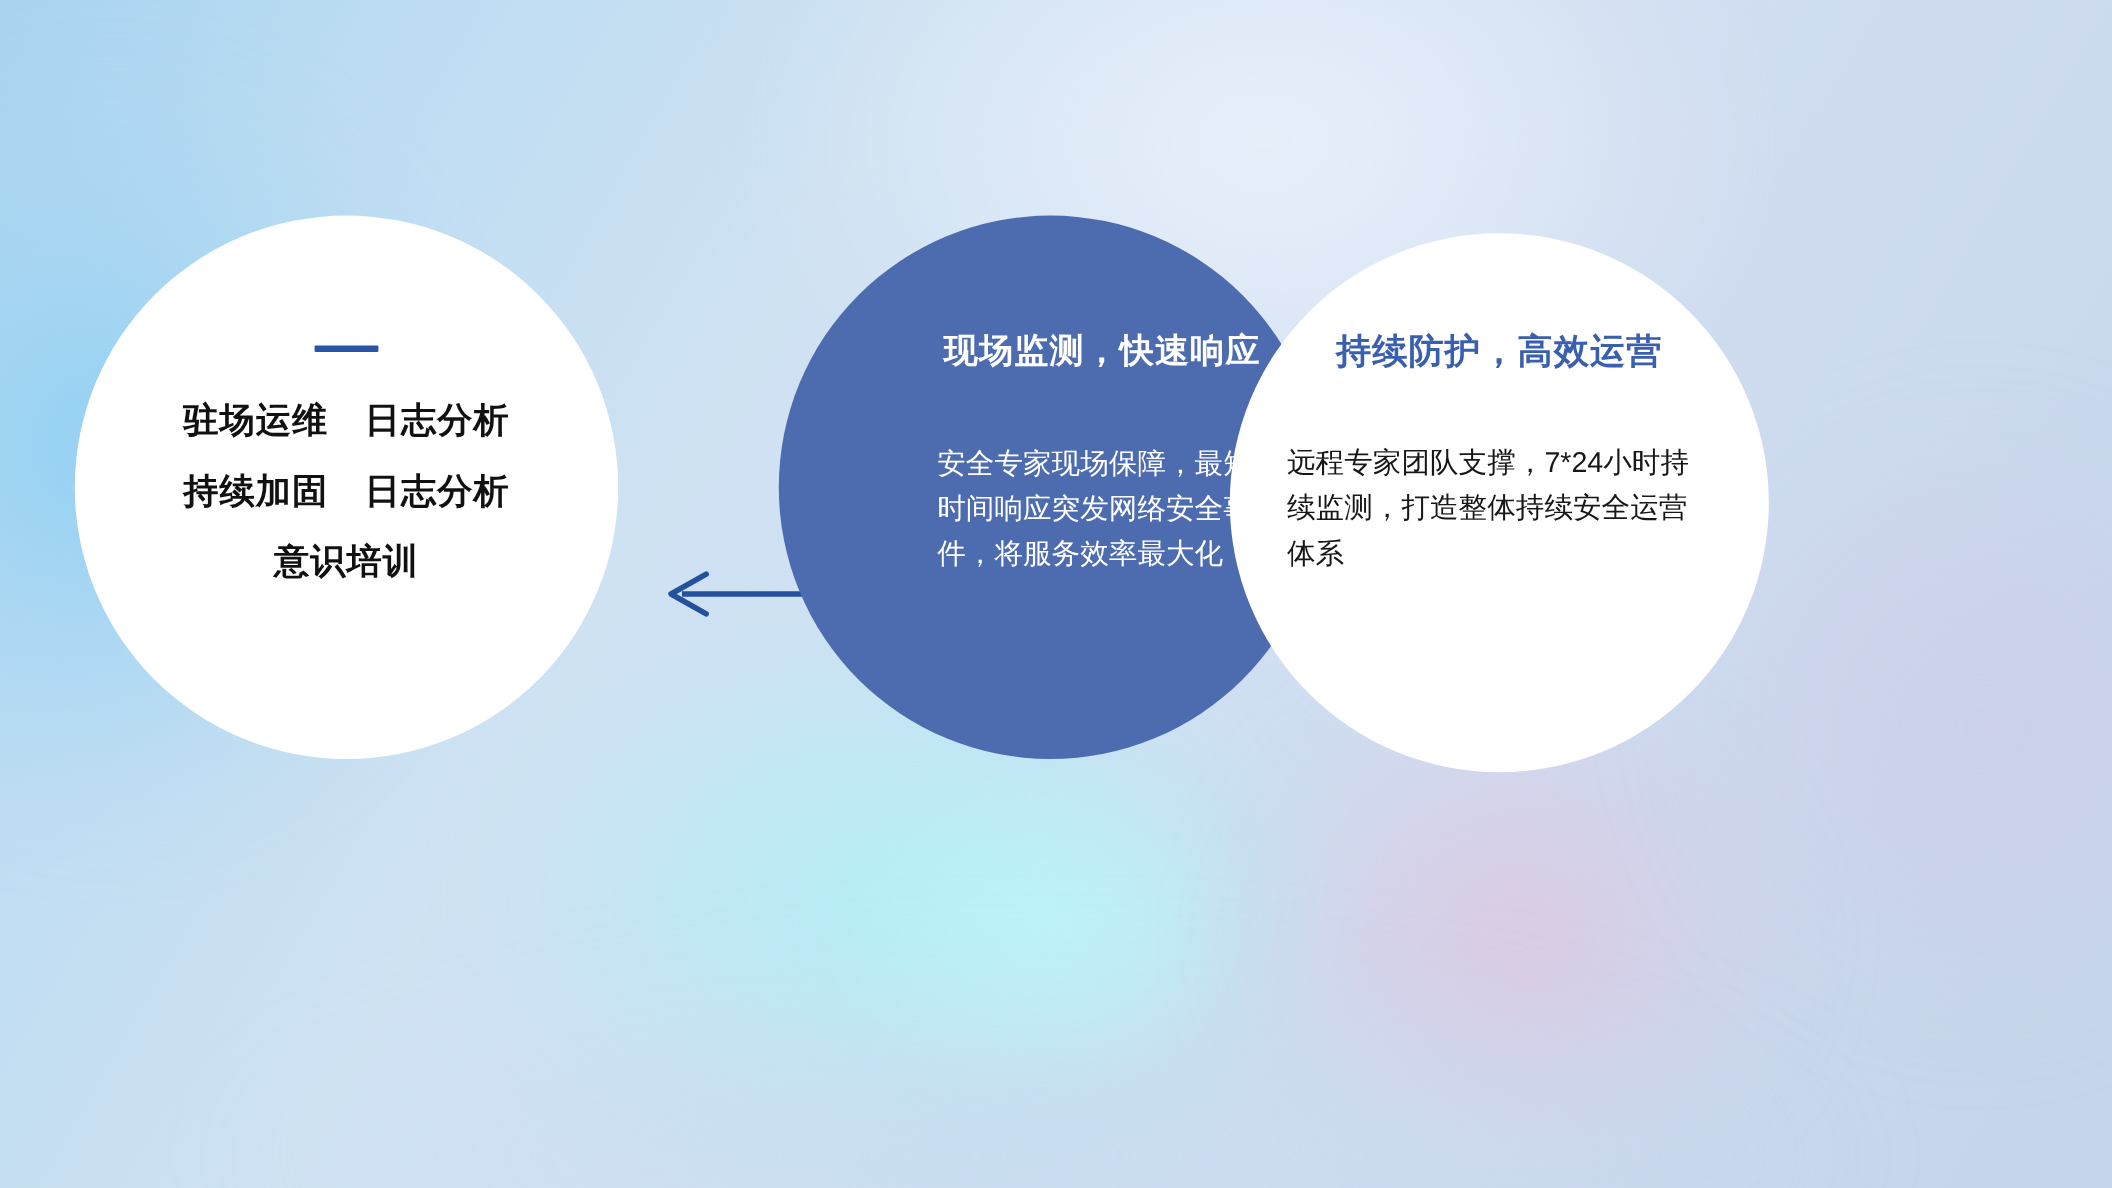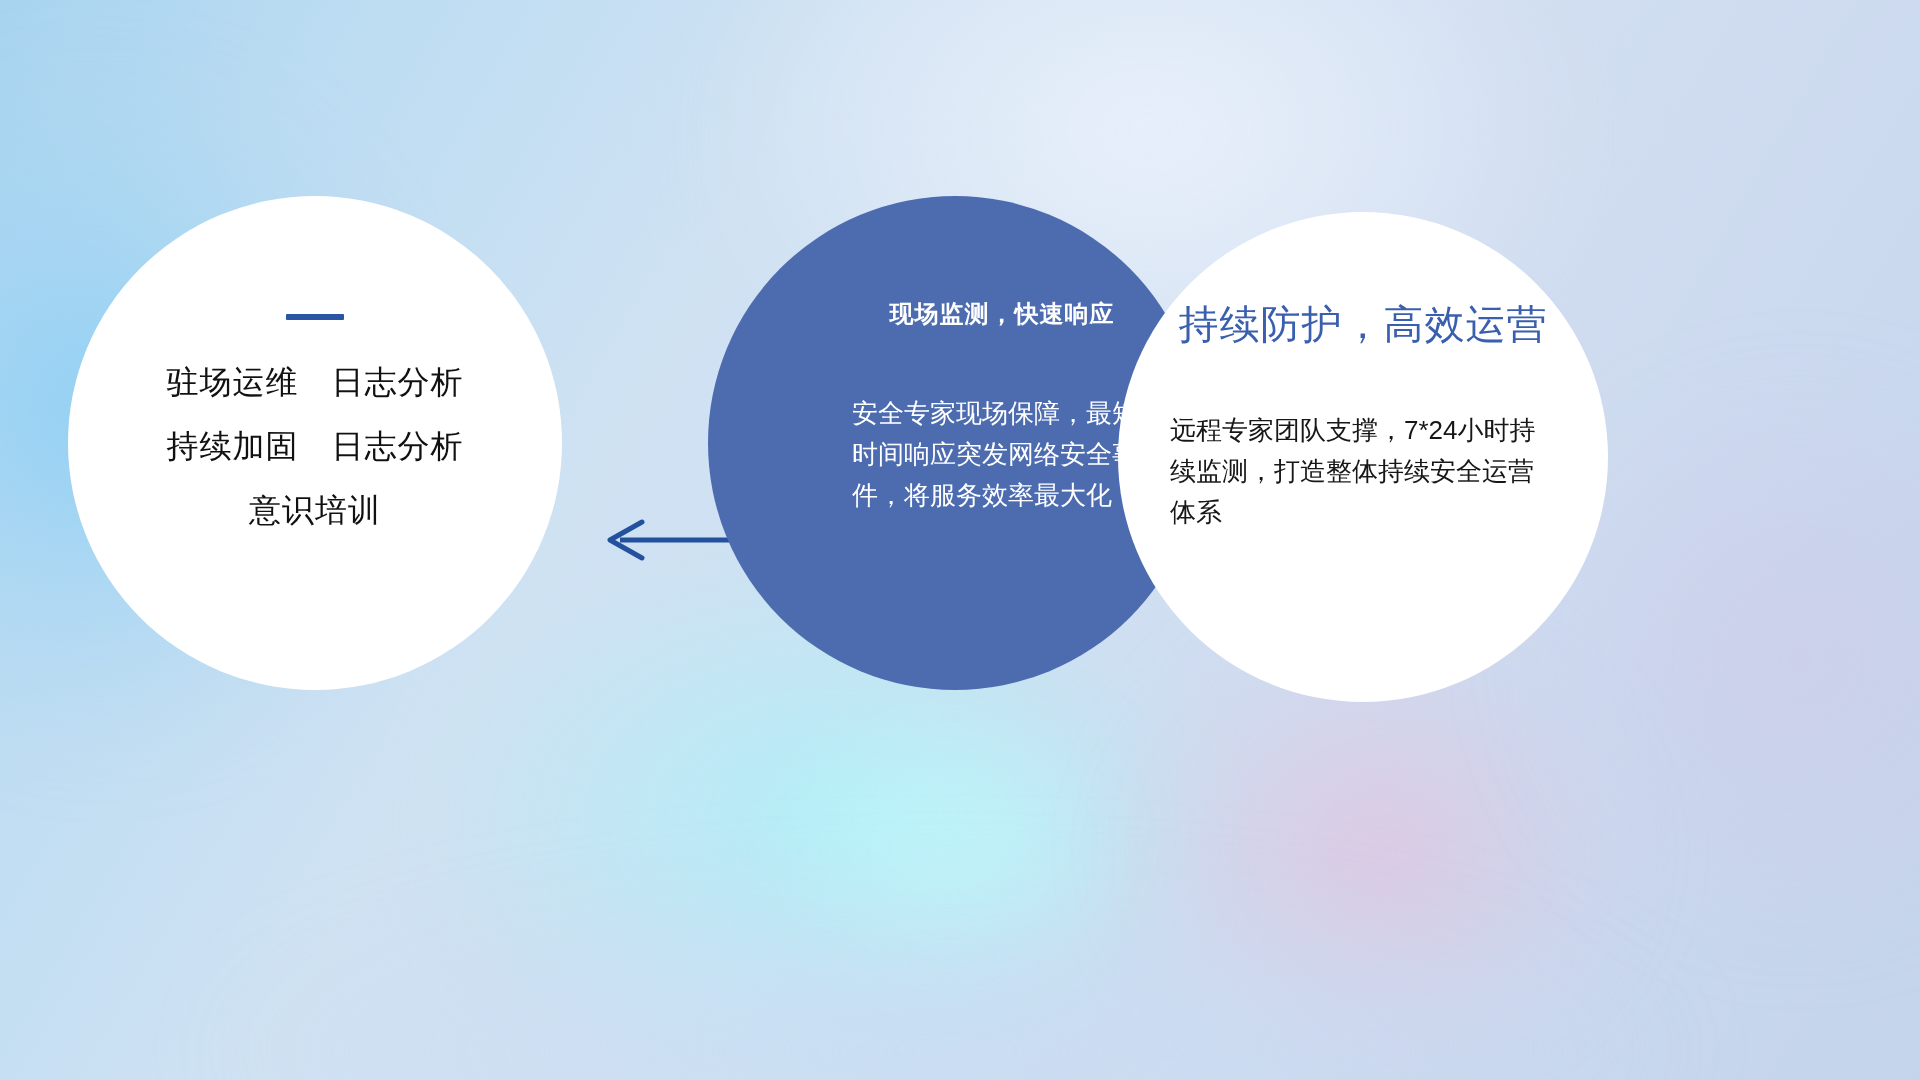--- a/index.html
+++ b/index.html
@@ -124,21 +124,21 @@
   }
   .accent-dash {
     width: 58px;
     height: 6px;
     background: #2a55a5;
     border-radius: 1px;
     margin-bottom: 46px;
   }
   .left-line {
     color: #111111;
-    font-weight: normal;
+    font-weight: bold;
     font-size: 32px;
     letter-spacing: 1px;
     line-height: 1.0;
     margin-bottom: 32px;
     white-space: pre;
   }
   .left-line:last-child { margin-bottom: 0; }
 
   
   .center-content {
@@ -148,21 +148,21 @@
     z-index: 7;
     box-sizing: border-box;
     padding: 104px 34px 0 128px;
     display: flex;
     flex-direction: column;
     align-items: center;
   }
   .center-title {
     color: #ffffff;
     font-weight: bold;
-    font-size: 24px;
+    font-size: 31px;
     letter-spacing: 1px;
     line-height: 1.2;
     white-space: nowrap;
     margin-bottom: 64px;
   }
   .center-body {
     color: #ffffff;
     font-size: 26px;
     line-height: 1.58;
     width: 300px;
@@ -176,22 +176,22 @@
     width: 490px; height: 490px;
     z-index: 8;
     box-sizing: border-box;
     padding: 88px 26px 0 26px;
     display: flex;
     flex-direction: column;
     align-items: center;
   }
   .right-title {
     color: #3a5fae;
-    font-weight: normal;
-    font-size: 40px;
+    font-weight: bold;
+    font-size: 32px;
     letter-spacing: 1px;
     line-height: 1.2;
     white-space: nowrap;
     margin-bottom: 62px;
   }
   .right-body {
     color: #171717;
     font-size: 26px;
     line-height: 1.58;
     text-align: left;

